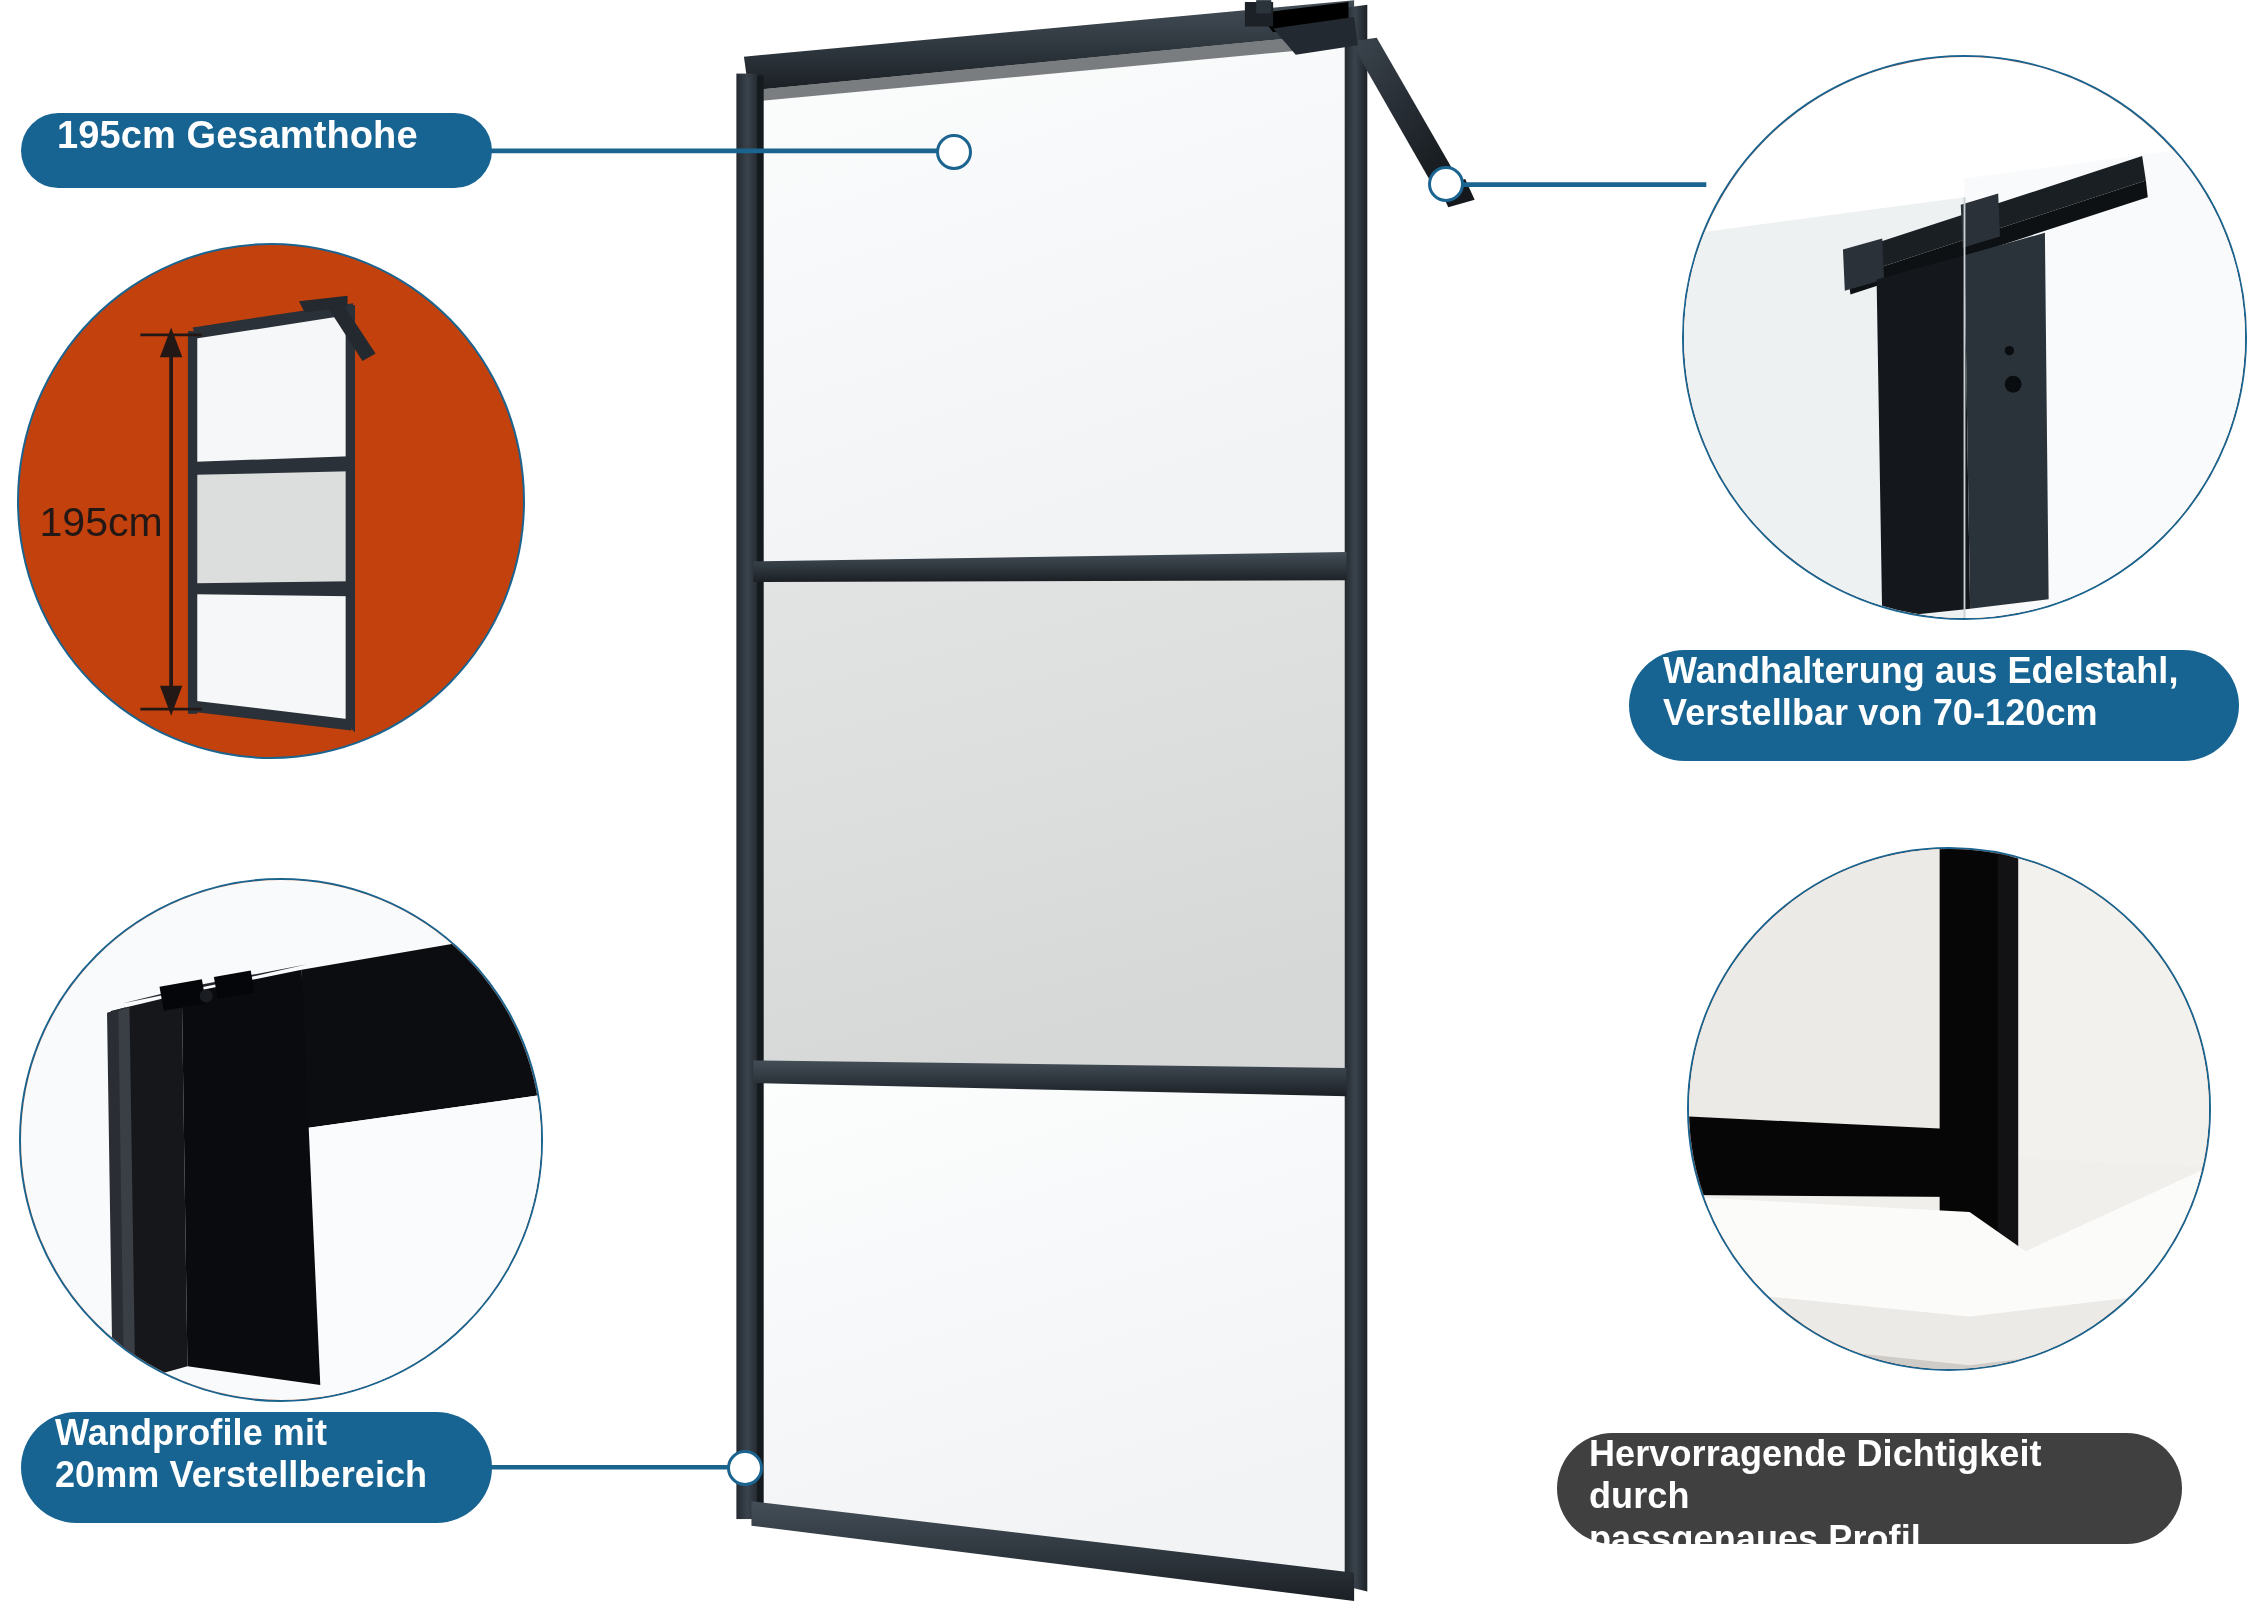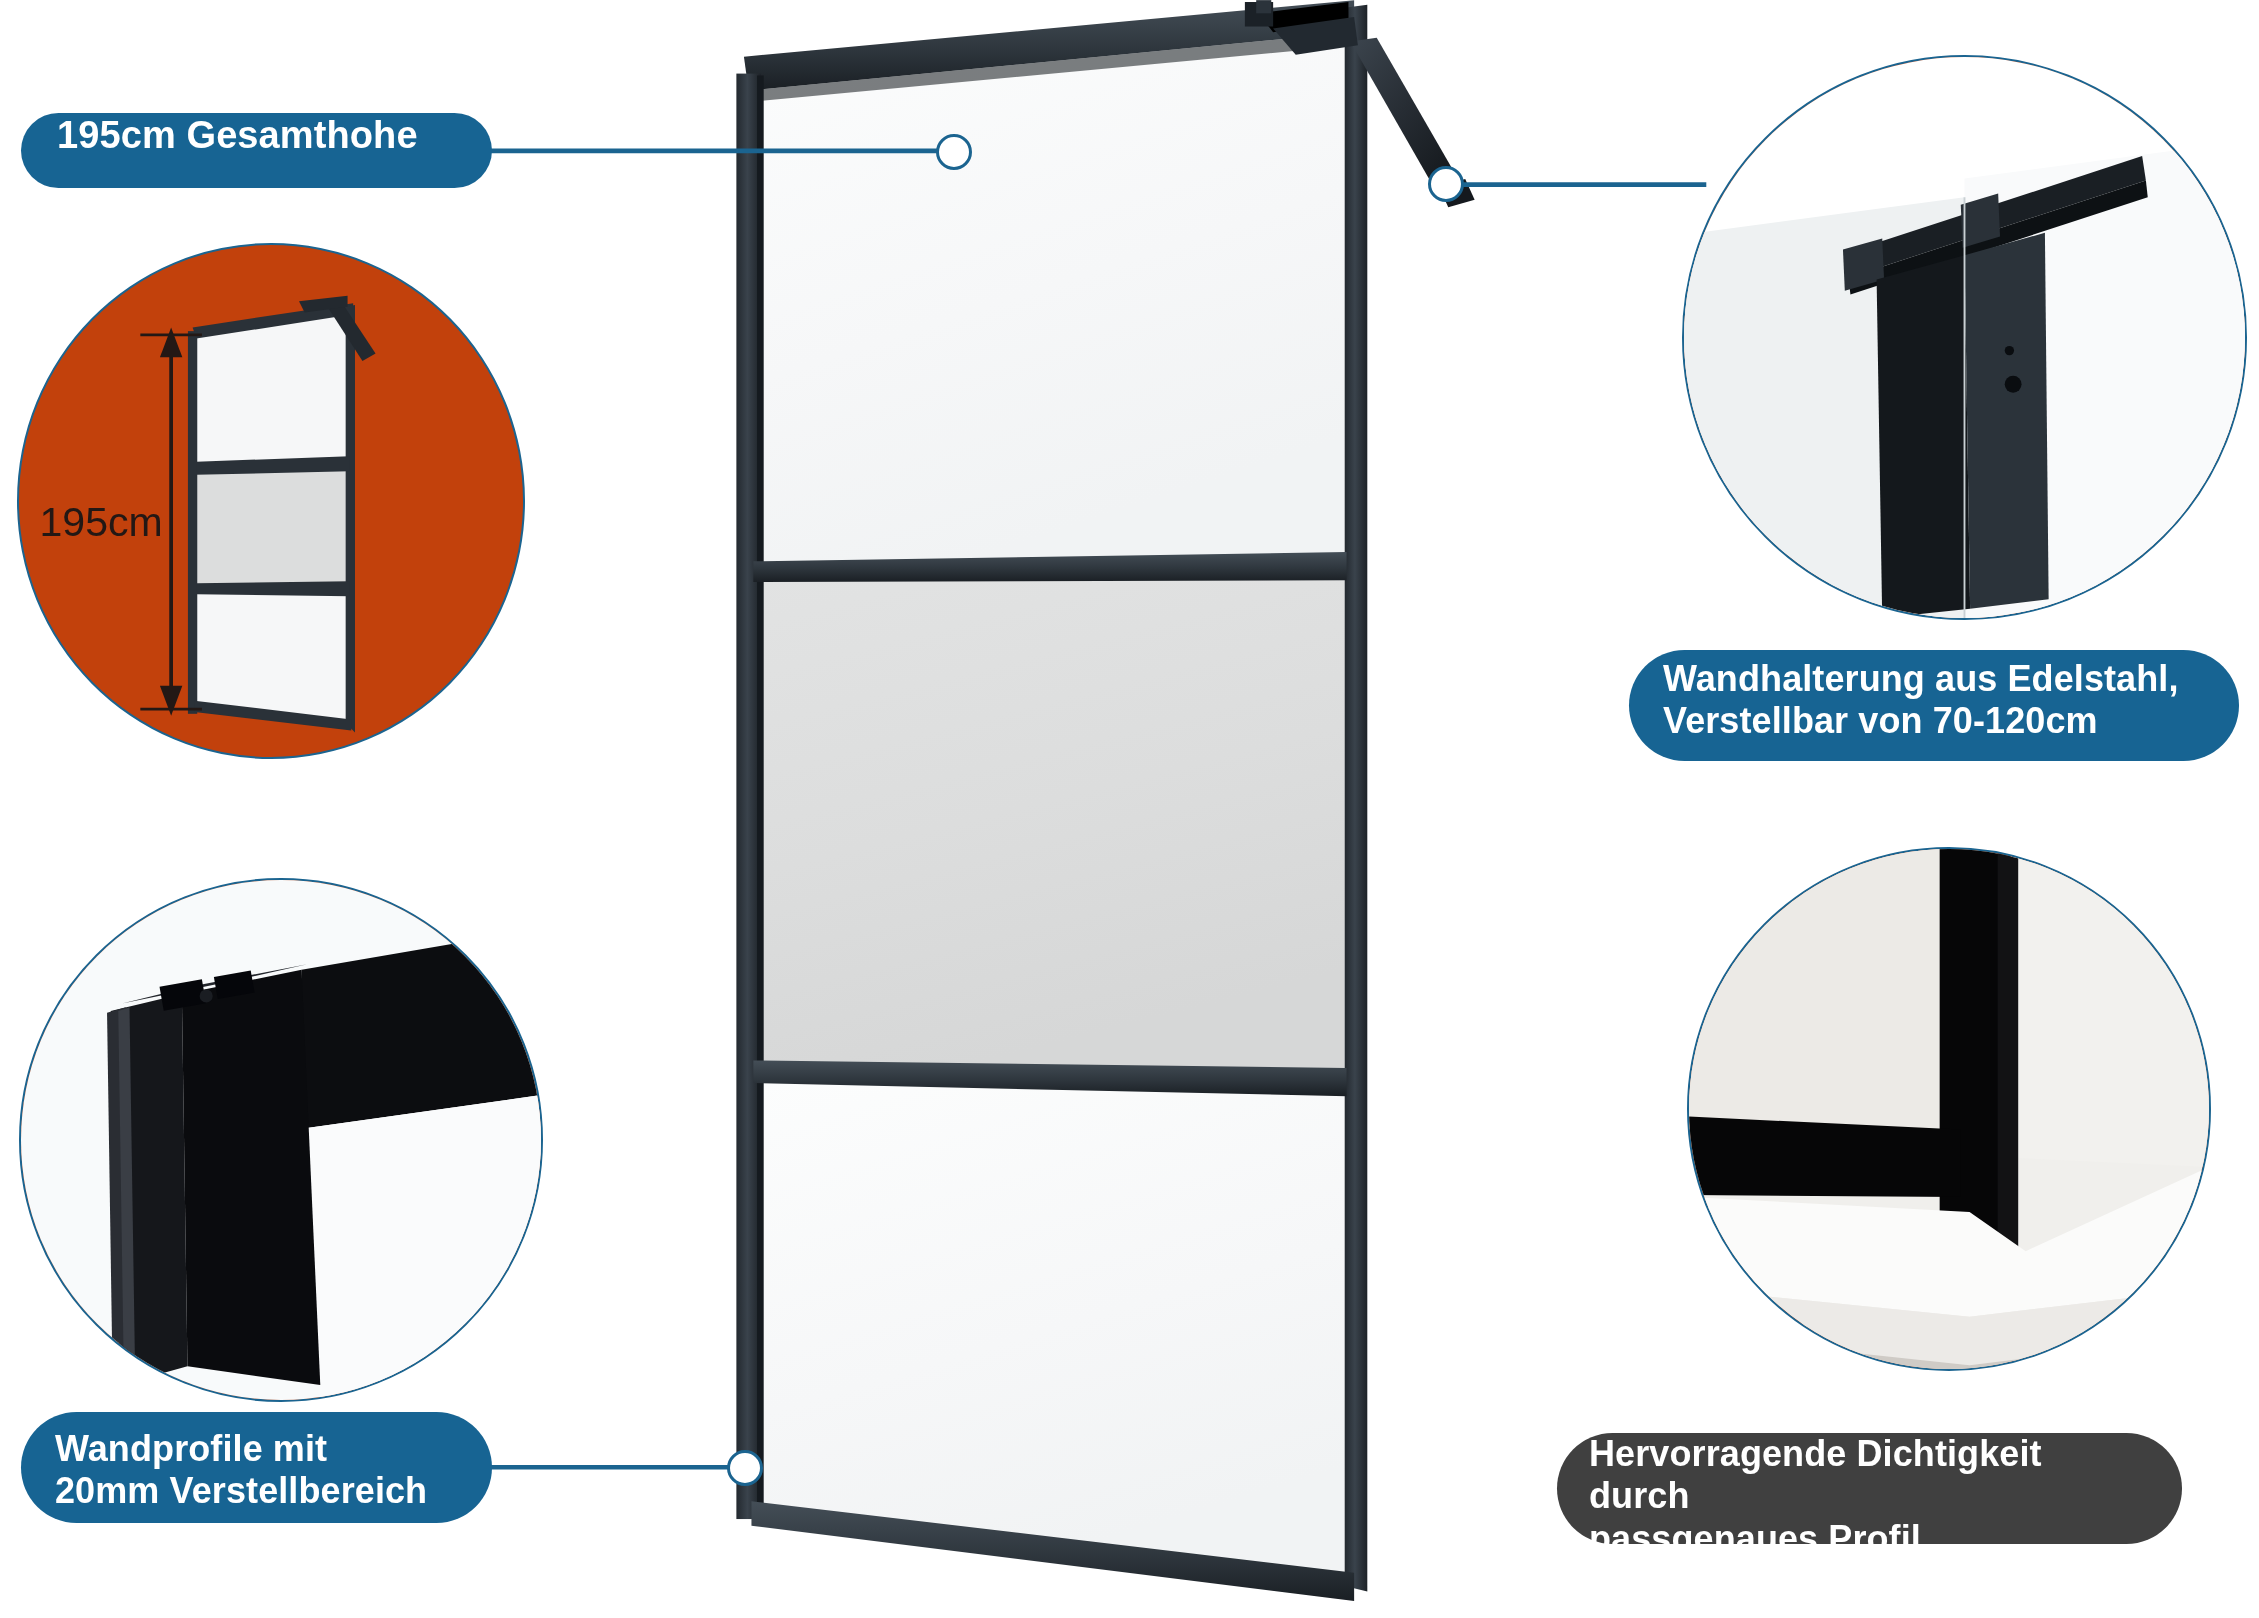--- a/index.html
+++ b/index.html
@@ -211,26 +211,26 @@
       <polygon points="0,470 300,500 556,470 556,520 300,552 0,520" fill="#eceae7"></polygon>
 
       <polygon points="0,520 300,552 556,520 556,556 0,556" fill="#cfcbc6"></polygon>
     </svg>
   </div>
 
   <div class="pill one-line" style="left:21px;top:113px;width:471px;height:75px;padding:0 36px;background:#176493;">
     <span>195cm Gesamthohe</span>
   </div>
 
-  <div class="pill two-line" style="left:1629px;top:650px;width:610px;height:111px;padding:8px 34px;background:#176493;">
+  <div class="pill two-line" style="left:1629px;top:650px;width:610px;height:111px;padding:0 34px;background:#176493;">
     <span>Wandhalterung aus Edelstahl,
 Verstellbar von 70-120cm</span>
   </div>
 
-  <div class="pill two-line" style="left:21px;top:1412px;width:471px;height:111px;padding:16px 34px;background:#176493;">
+  <div class="pill two-line" style="left:21px;top:1412px;width:471px;height:111px;padding:0 34px;background:#176493;">
     <span>Wandprofile mit
 20mm Verstellbereich</span>
   </div>
 
   <div class="pill two-line" style="left:1557px;top:1407px;width:625px;height:111px;padding:0 32px;background:#404040;margin-top:26px;">
     <span>Hervorragende Dichtigkeit durch
 passgenaues Profil</span>
   </div>
 
 </div>

